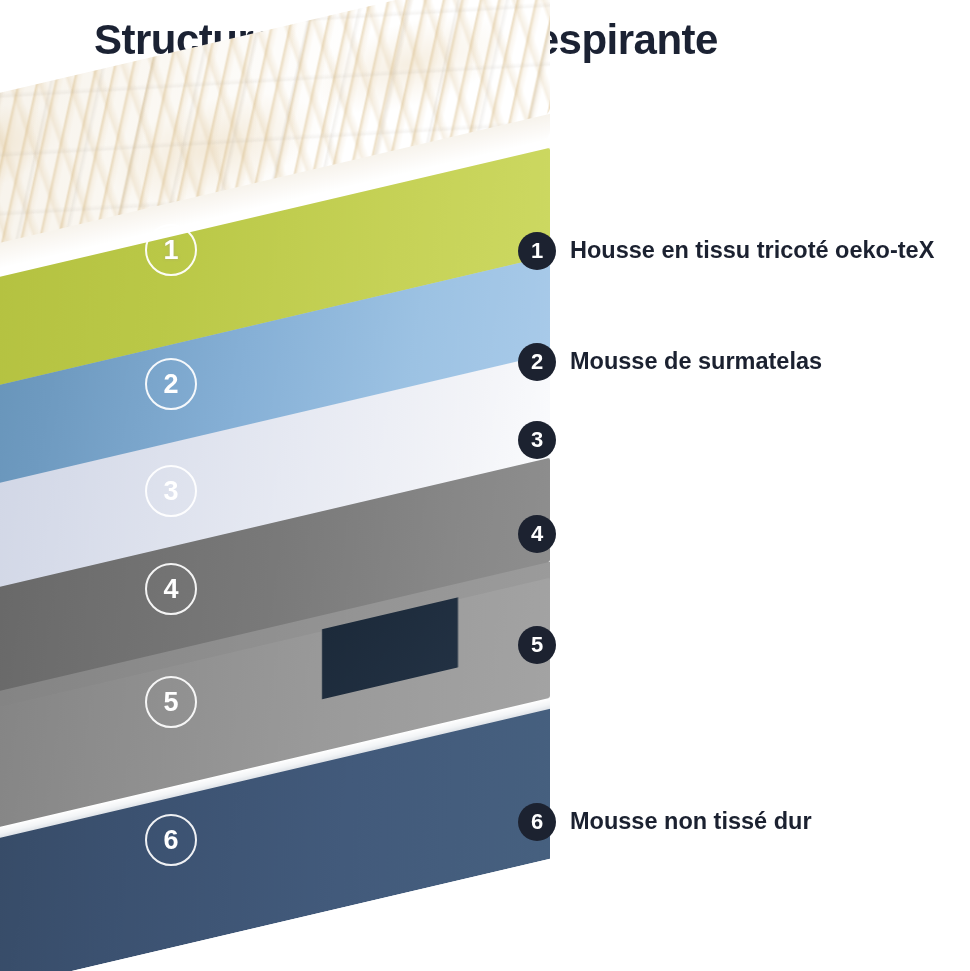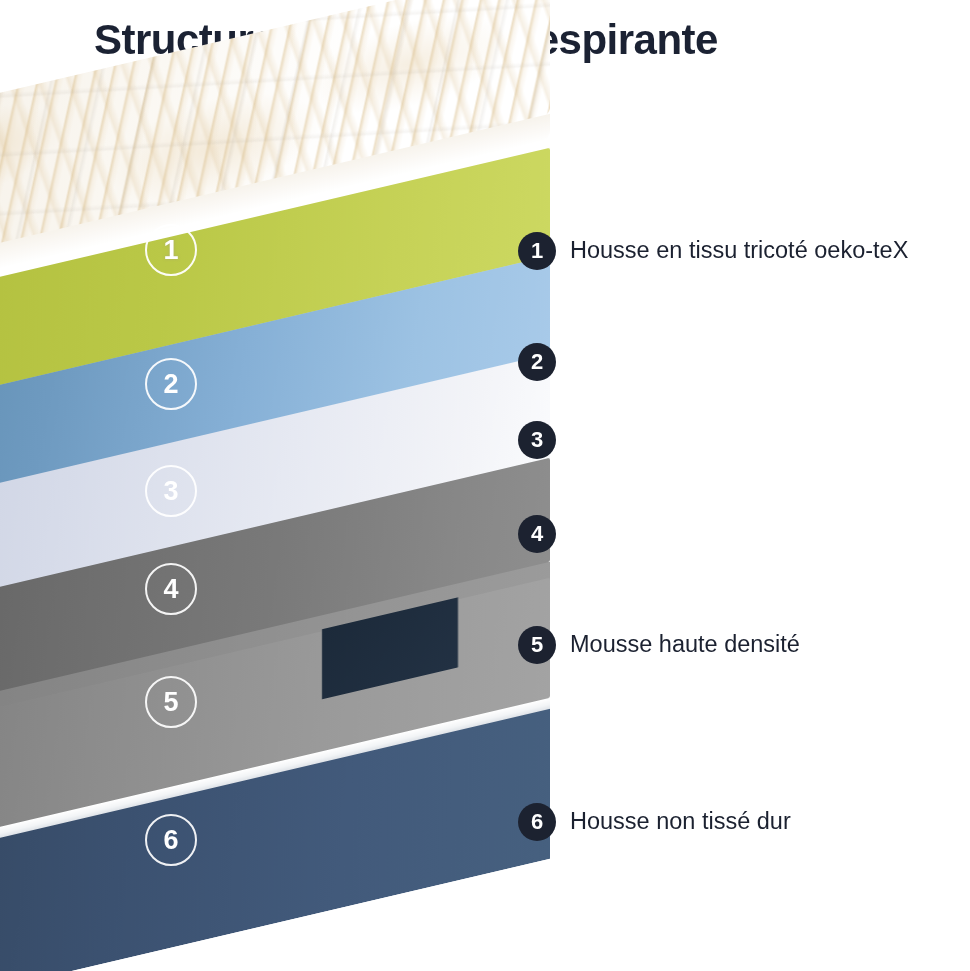--- a/index.html
+++ b/index.html
@@ -241,21 +241,21 @@
     color: #ffffff;
     font-size: 22px;
     font-weight: bold;
     line-height: 38px;
     text-align: center;
     font-family: "Liberation Sans", sans-serif;
     margin-right: 14px;
   }
   .legend-text {
     font-size: 23.5px;
-    font-weight: normal;
+    font-weight: bold;
     color: #1b2130;
     line-height: 29px;
     padding-top: 4px;
     font-family: "Liberation Sans", sans-serif;
     white-space: pre-line;
   }
   .legend-text.nowrap { white-space: nowrap; }
 
   #li1 { top: 232px; }
   #li2 { top: 343px; }
@@ -331,35 +331,35 @@
 
   <div id="legend">
 
     <div class="legend-item" id="li1">
       <div class="badge">1</div>
       <div class="legend-text nowrap">Housse en tissu tricoté oeko-teX</div>
     </div>
 
     <div class="legend-item" id="li2">
       <div class="badge">2</div>
+      <div class="legend-text nowrap">Mousse de surmatelas</div>
     </div>
 
     <div class="legend-item" id="li3">
       <div class="badge">3</div>
     </div>
 
     <div class="legend-item" id="li4">
       <div class="badge">4</div>
     </div>
 
     <div class="legend-item" id="li5">
       <div class="badge">5</div>
-      <div class="legend-text nowrap">Mousse haute densité</div>
     </div>
 
     <div class="legend-item" id="li6">
       <div class="badge">6</div>
-      <div class="legend-text nowrap">Housse non tissé dur</div>
+      <div class="legend-text nowrap">Mousse non tissé dur</div>
     </div>
 
   </div>
 
 </div>
 
 </body></html>

